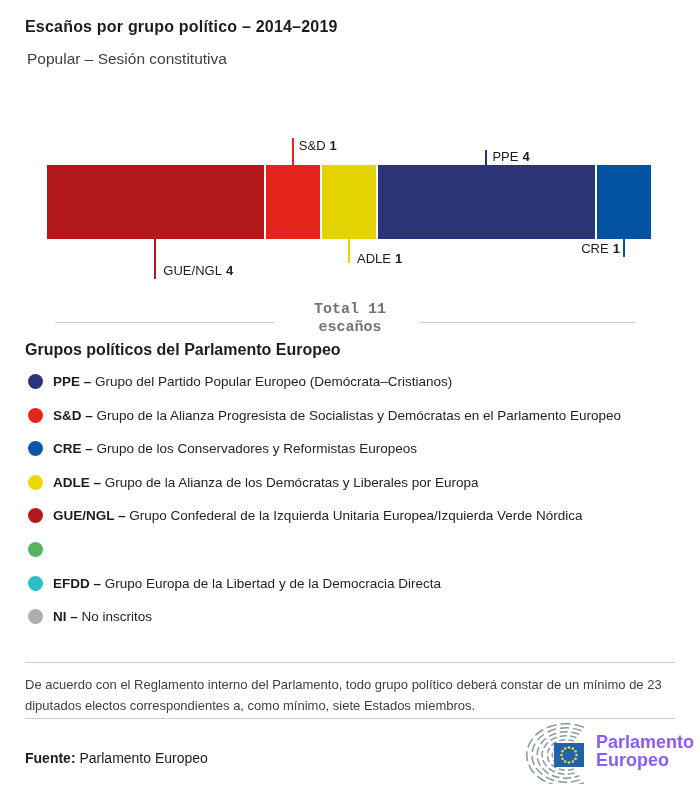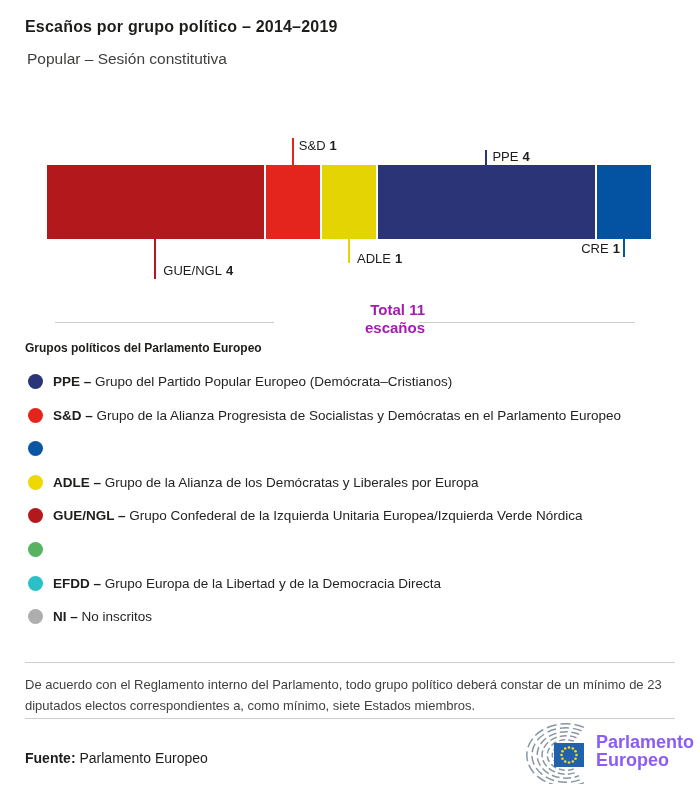--- a/index.html
+++ b/index.html
@@ -13,27 +13,27 @@
 
   
   .bar-segment{position:absolute; top:165px; height:74px;}
   .tick{position:absolute; width:2px;}
   .bar-label{position:absolute; font-size:13px; white-space:nowrap; color:#1d1d1b;}
   .bar-label .val{font-weight:700; margin-left:4px;}
 
   
   .divider-line{position:absolute; height:1px; background:#cccccc; top:322px;}
   .total-box{
-    position:absolute; left:275px; top:301px; width:150px; text-align:right;
-    font-family:Liberation Sans, sans-serif; font-weight:700; font-size:15px;
-    line-height:17.5px; color:#a21caf;
+    position:absolute; left:275px; top:301px; width:150px; text-align:center;
+    font-family:Liberation Mono, monospace; font-weight:700; font-size:15px;
+    line-height:17.5px; color:#737373;
   }
 
   
-  .legend-heading{left:25px; top:341px; font-size:12px; font-weight:700; color:#1d1d1b;}
+  .legend-heading{left:25px; top:341px; font-size:16px; font-weight:700; color:#1d1d1b;}
   .legend-list{position:absolute; left:28px; top:374px;}
   .legend-row{display:flex; align-items:center; height:15px; margin-bottom:18.6px;}
   .legend-dot{width:15px; height:15px; border-radius:50%; flex:0 0 15px;}
   .legend-text{margin-left:10px; font-size:13.5px; white-space:nowrap; color:#242424;}
   .legend-text b{font-weight:700; color:#1d1d1b;}
 
   
   .rule{position:absolute; left:25px; width:650px; height:1px; background:#cdcdcd;}
   .note{left:25px; top:674px; width:648px; font-size:13px; line-height:21px; color:#3f3f3e;}
   .source{left:25px; top:750px; font-size:14px; color:#1d1d1b;}
@@ -78,20 +78,21 @@
       <div class="legend-row">
         <span class="legend-dot" style="background: rgb(43, 52, 119);"></span>
         <span class="legend-text"><b>PPE – </b><span>Grupo del Partido Popular Europeo (Demócrata–Cristianos)</span></span>
       </div>
       <div class="legend-row">
         <span class="legend-dot" style="background: rgb(228, 37, 30);"></span>
         <span class="legend-text"><b>S&amp;D – </b><span>Grupo de la Alianza Progresista de Socialistas y Demócratas en el Parlamento Europeo</span></span>
       </div>
       <div class="legend-row">
         <span class="legend-dot" style="background: rgb(11, 86, 164);"></span>
+        <span class="legend-text"><b>CRE – </b><span>Grupo de los Conservadores y Reformistas Europeos</span></span>
       </div>
       <div class="legend-row">
         <span class="legend-dot" style="background: rgb(239, 215, 0);"></span>
         <span class="legend-text"><b>ADLE – </b><span>Grupo de la Alianza de los Demócratas y Liberales por Europa</span></span>
       </div>
       <div class="legend-row">
         <span class="legend-dot" style="background: rgb(179, 25, 28);"></span>
         <span class="legend-text"><b>GUE/NGL – </b><span>Grupo Confederal de la Izquierda Unitaria Europea/Izquierda Verde Nórdica</span></span>
       </div>
       <div class="legend-row">

